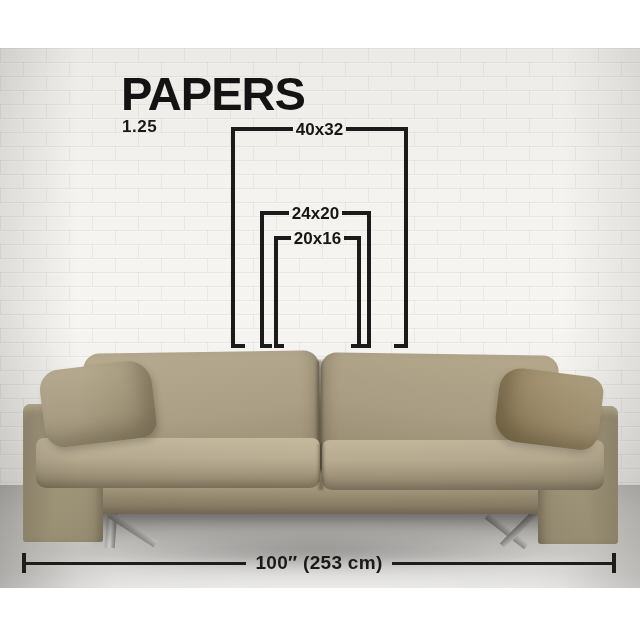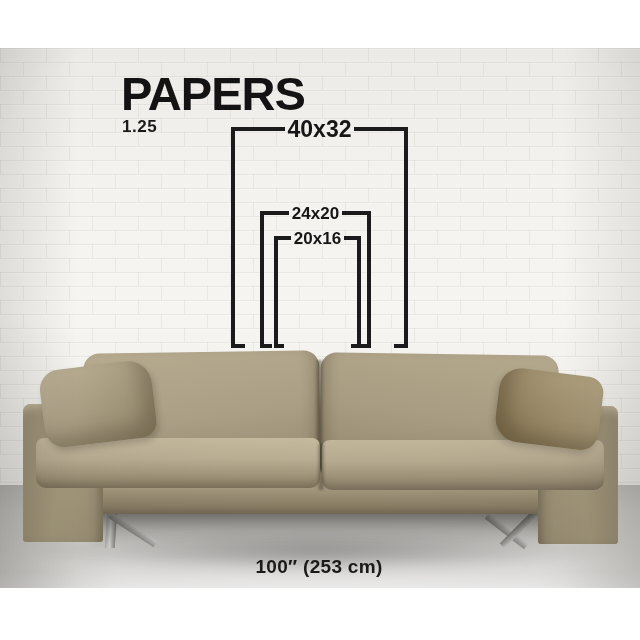--- a/index.html
+++ b/index.html
@@ -146,21 +146,21 @@
   .f-line{flex:1;height:4px;background:#1b1b1b;}
   .f-label{
     flex:0 0 auto;padding:0 3px;font-weight:800;color:#161616;line-height:1;
     white-space:nowrap;letter-spacing:0;
   }
   .f-foot{position:absolute;bottom:0;height:4px;background:#1b1b1b;}
   .f-foot.l{left:0;} .f-foot.r{right:0;}
 
   .measure{
     position:absolute;left:22px;top:552px;width:594px;height:22px;z-index:30;
-    display:flex;align-items:center;flex-direction:column;
+    display:flex;align-items:center;
   }
   .m-cap{flex:0 0 4px;height:20px;background:#1d1d1d;}
   .m-line{flex:1;height:3px;background:#1d1d1d;}
   .m-label{
     flex:0 0 auto;padding:0 9px;font-size:19px;font-weight:700;color:#1a1a1a;
     white-space:nowrap;letter-spacing:.3px;
   }
 </style>
 </head>
 <body>
@@ -198,21 +198,21 @@
   <div class="vignette"></div>
   <div class="band-top"></div>
   <div class="band-bottom"></div>
 
   <div class="title">PAPERS</div>
   <div class="ratio">1.25</div>
 
   <div class="frame" style="left:231px;top:129px;width:177px;height:219px;">
     <div class="f-head">
       <span class="f-line"></span>
-      <span class="f-label" style="font-size:23px;">40x32</span>
+      <span class="f-label" style="font-size:17px;">40x32</span>
       <span class="f-line"></span>
     </div>
     <div class="f-edge l"></div>
     <div class="f-edge r"></div>
     <div class="f-foot l" style="width:14px;"></div>
     <div class="f-foot r" style="width:14px;"></div>
   </div>
 
   <div class="frame" style="left:260px;top:213px;width:111px;height:135px;">
     <div class="f-head">

